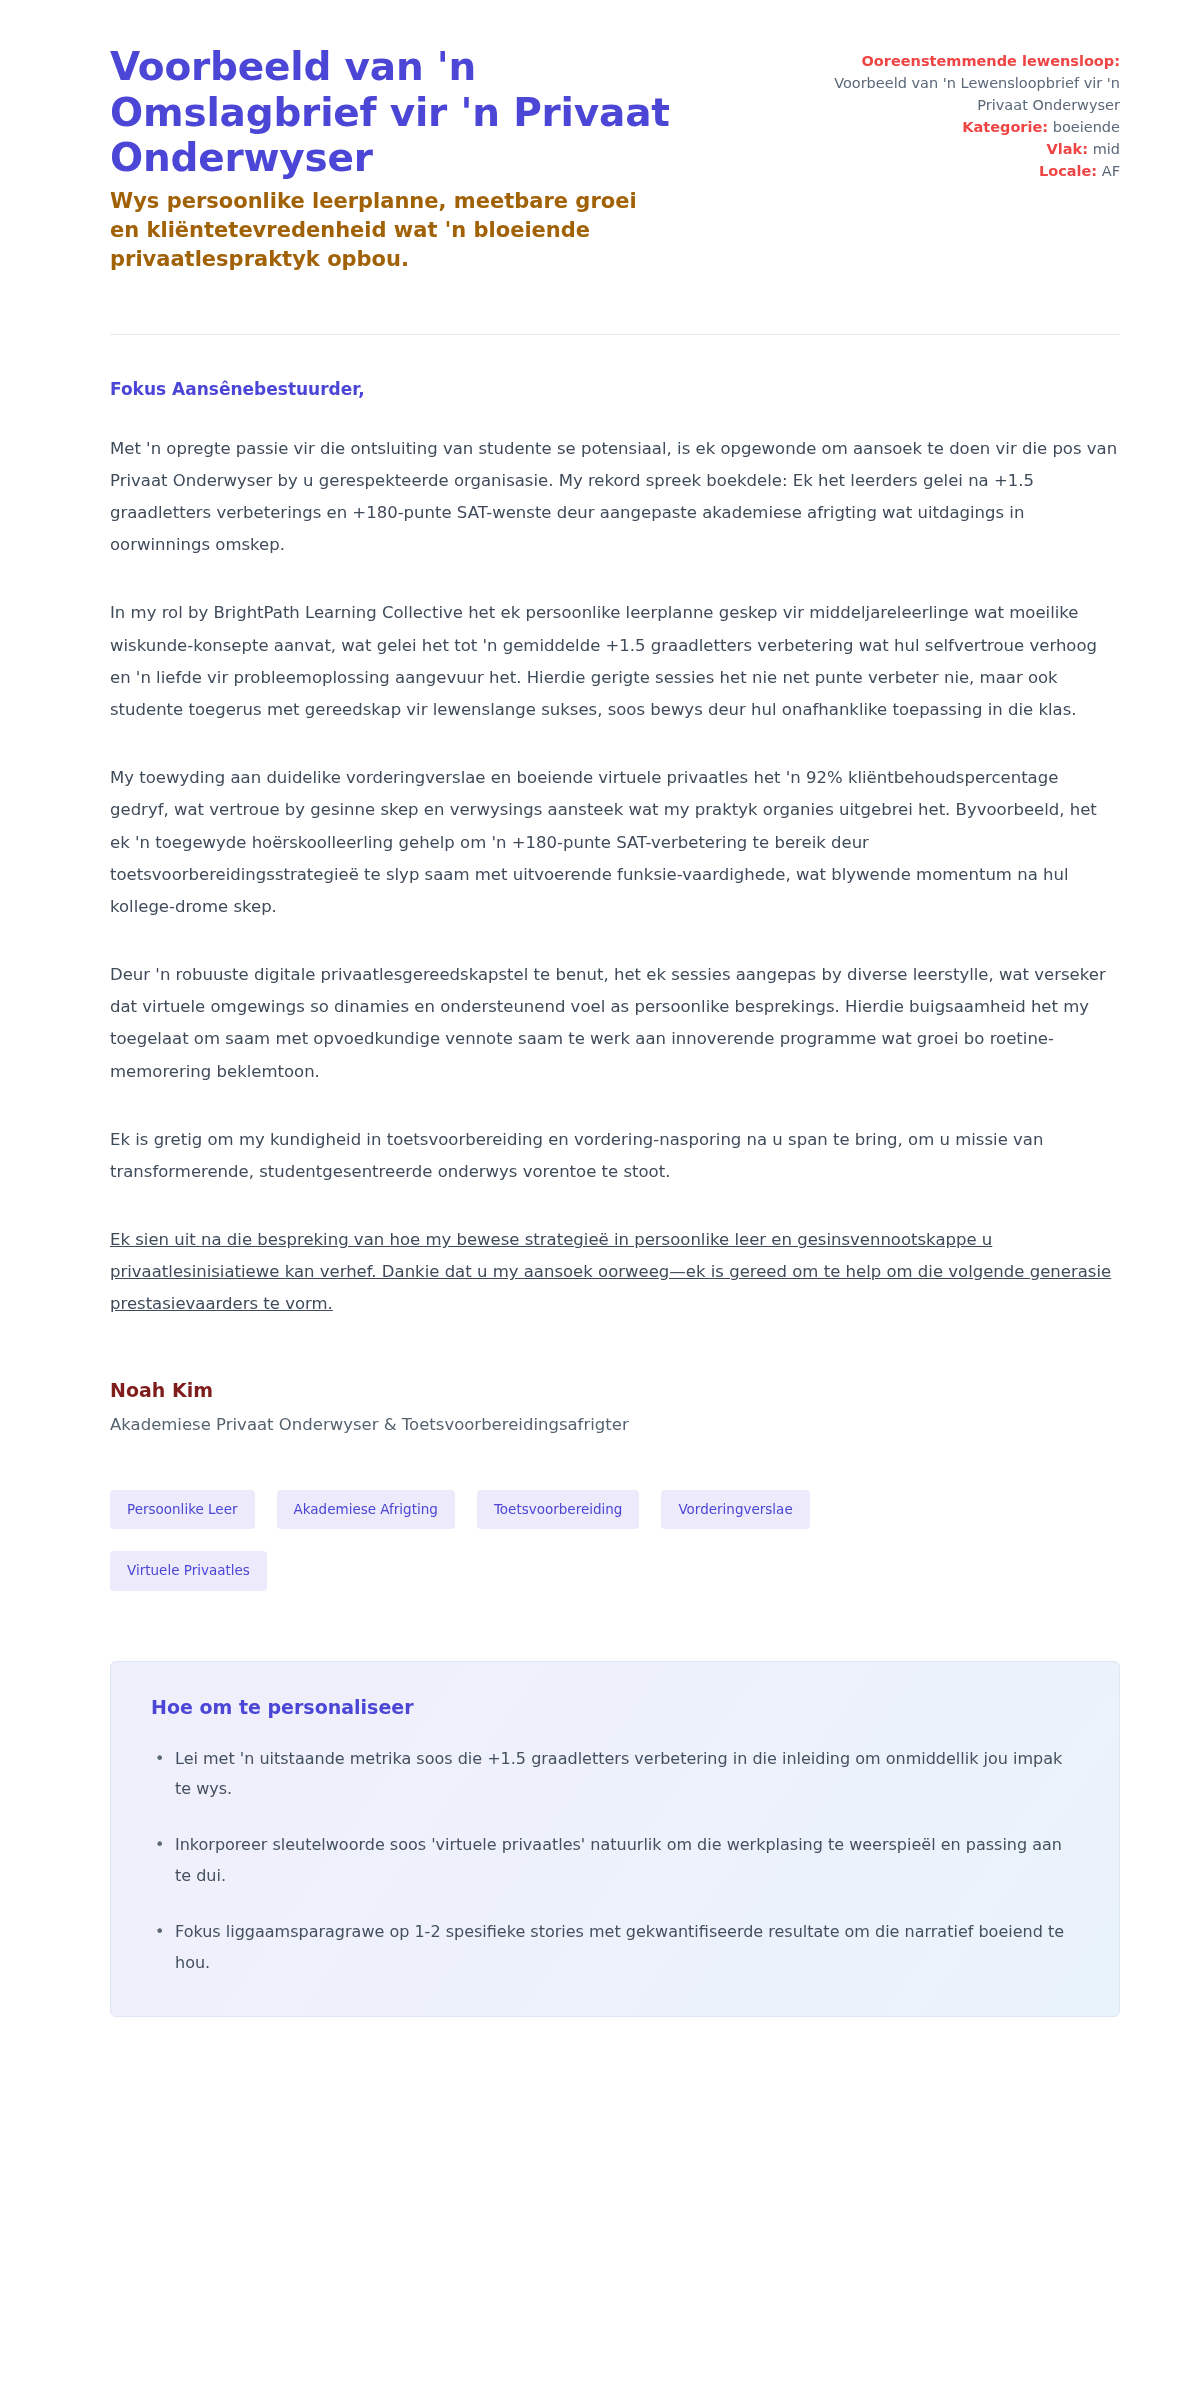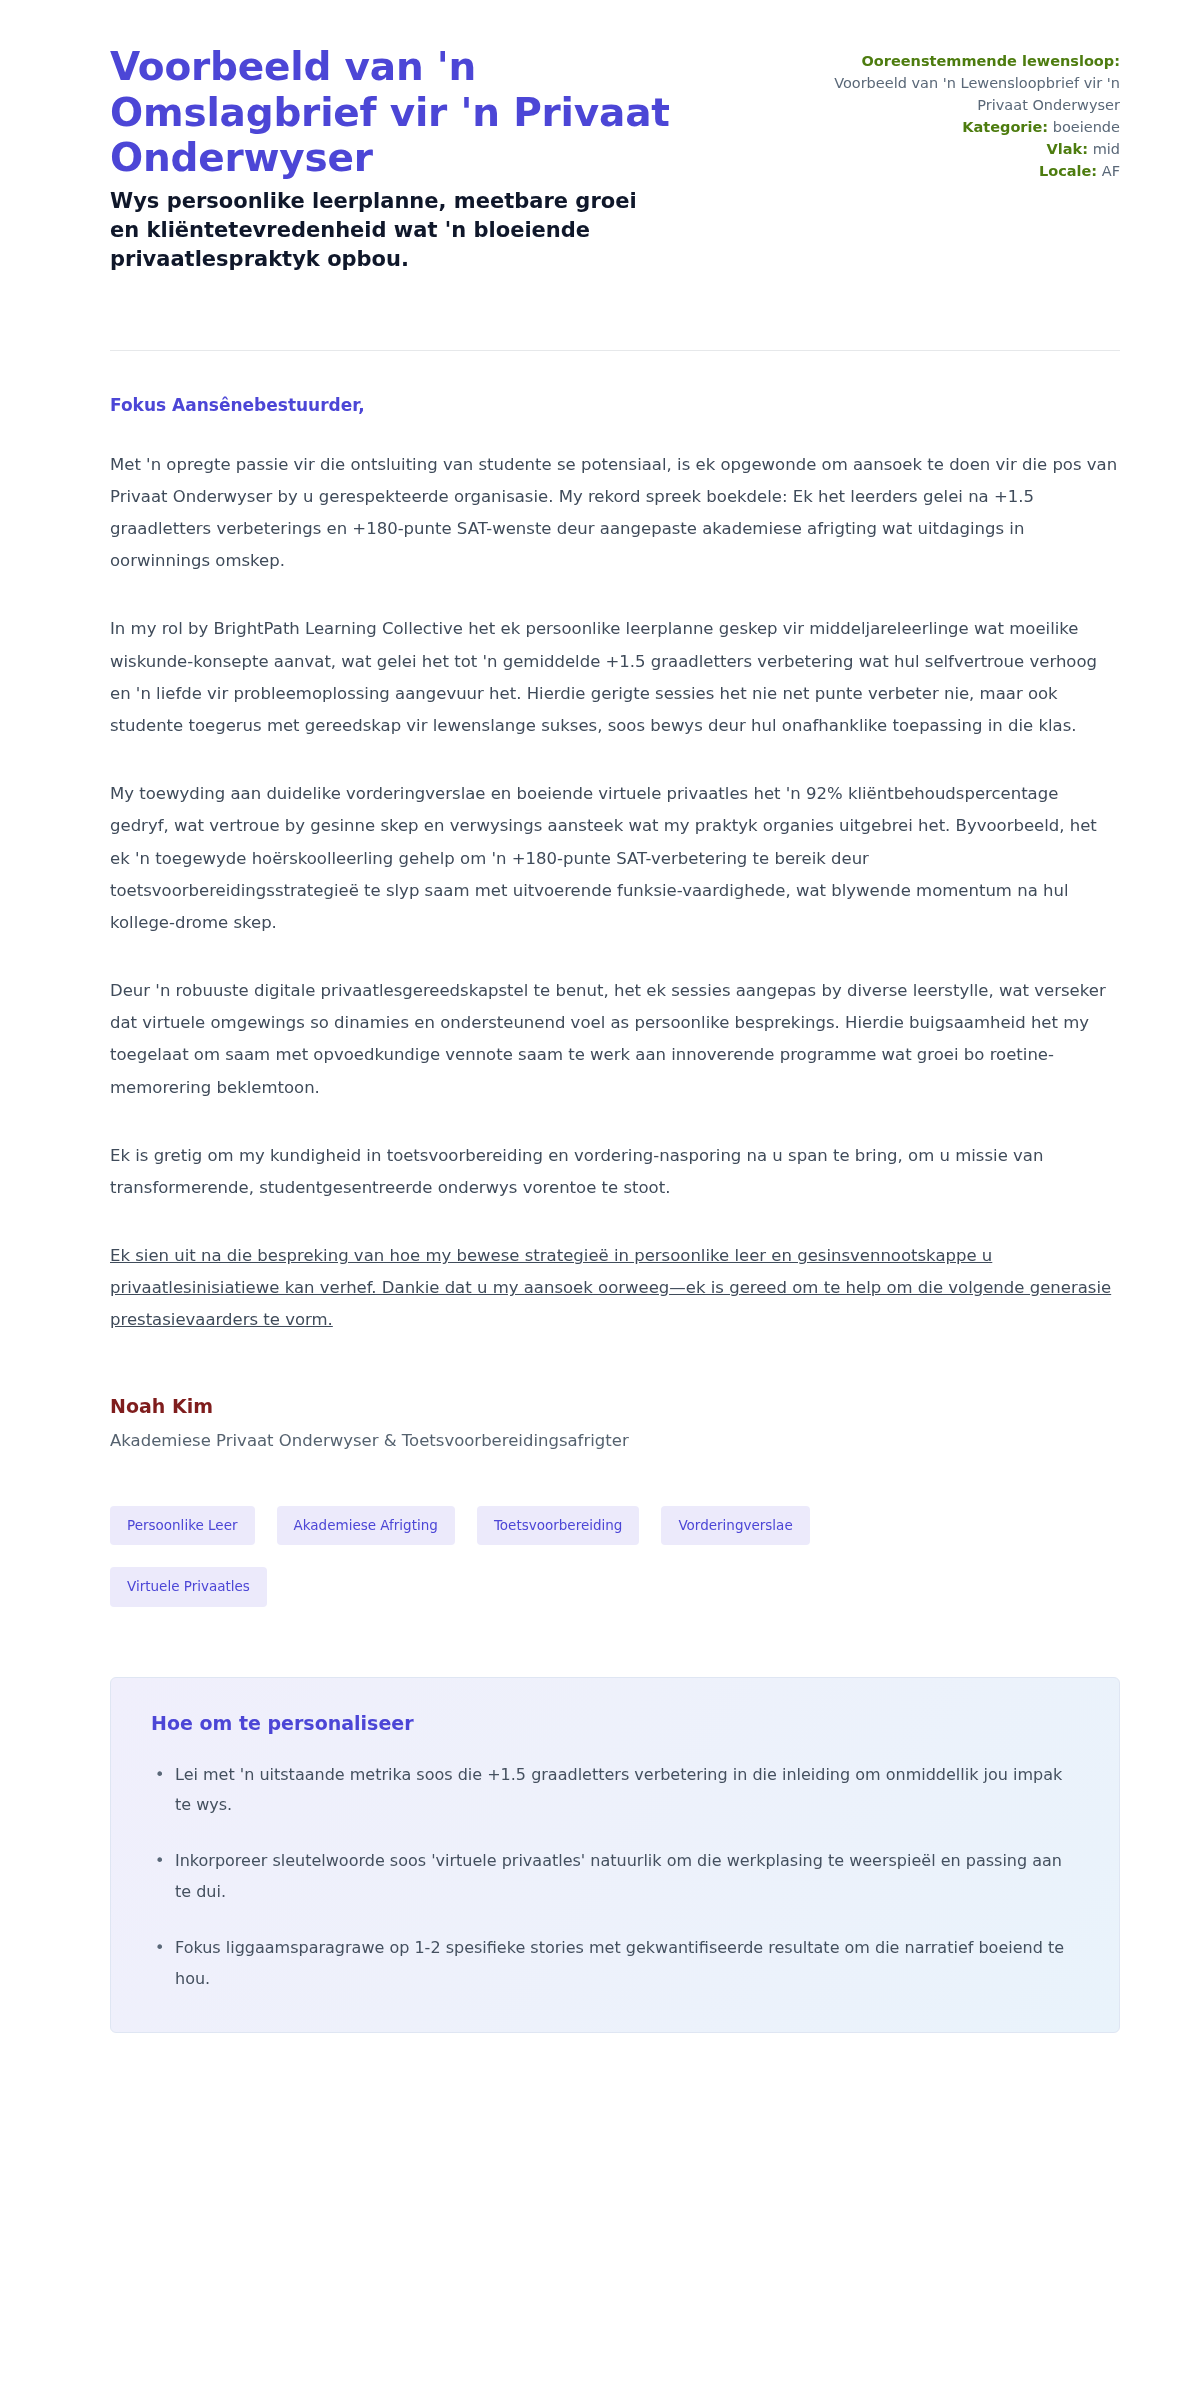--- a/index.html
+++ b/index.html
@@ -31,39 +31,39 @@
   .header-left { flex: 0 1 640px; min-width: 0; }
   .doc-title {
     margin: 0;
     font-size: 39px;
     line-height: 1.17;
     font-weight: 700;
     color: #4c46d6;
     letter-spacing: -0.2px;
   }
   .doc-subtitle {
-    margin: 6px 0 16px 0;
+    margin: 6px 0 0 0;
     font-size: 21px;
     line-height: 1.38;
     font-weight: 700;
-    color: #0f172a;
+    color: #a16207;
     max-width: 530px;
   }
 
   .meta {
     flex: 0 0 auto;
     text-align: right;
     font-size: 14.5px;
     line-height: 1.52;
     color: #5a6878;
     padding-top: 6px;
     max-width: 330px;
   }
   .meta-row { display: block; }
-  .meta-label { font-weight: 700; color: #4d7c0f; }
+  .meta-label { font-weight: 700; color: #ef4444; }
   .meta-value { font-weight: 400; color: #5a6878; }
   .meta-matching-title { display: block; color: #5a6878; }
 
   .divider {
     border: 0;
     border-top: 1px solid #e6e8ea;
     margin: 60px 0 0 0;
   }
 
   

